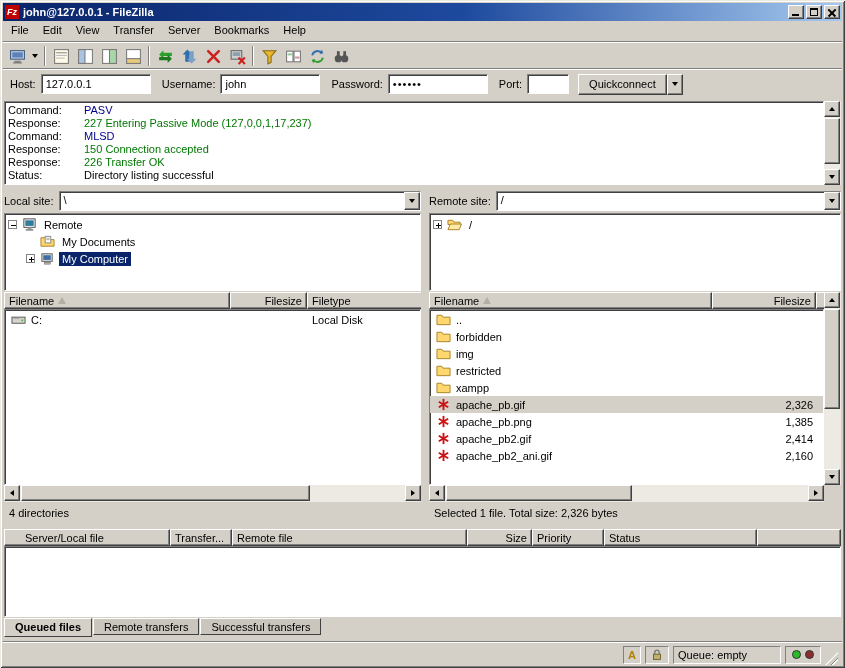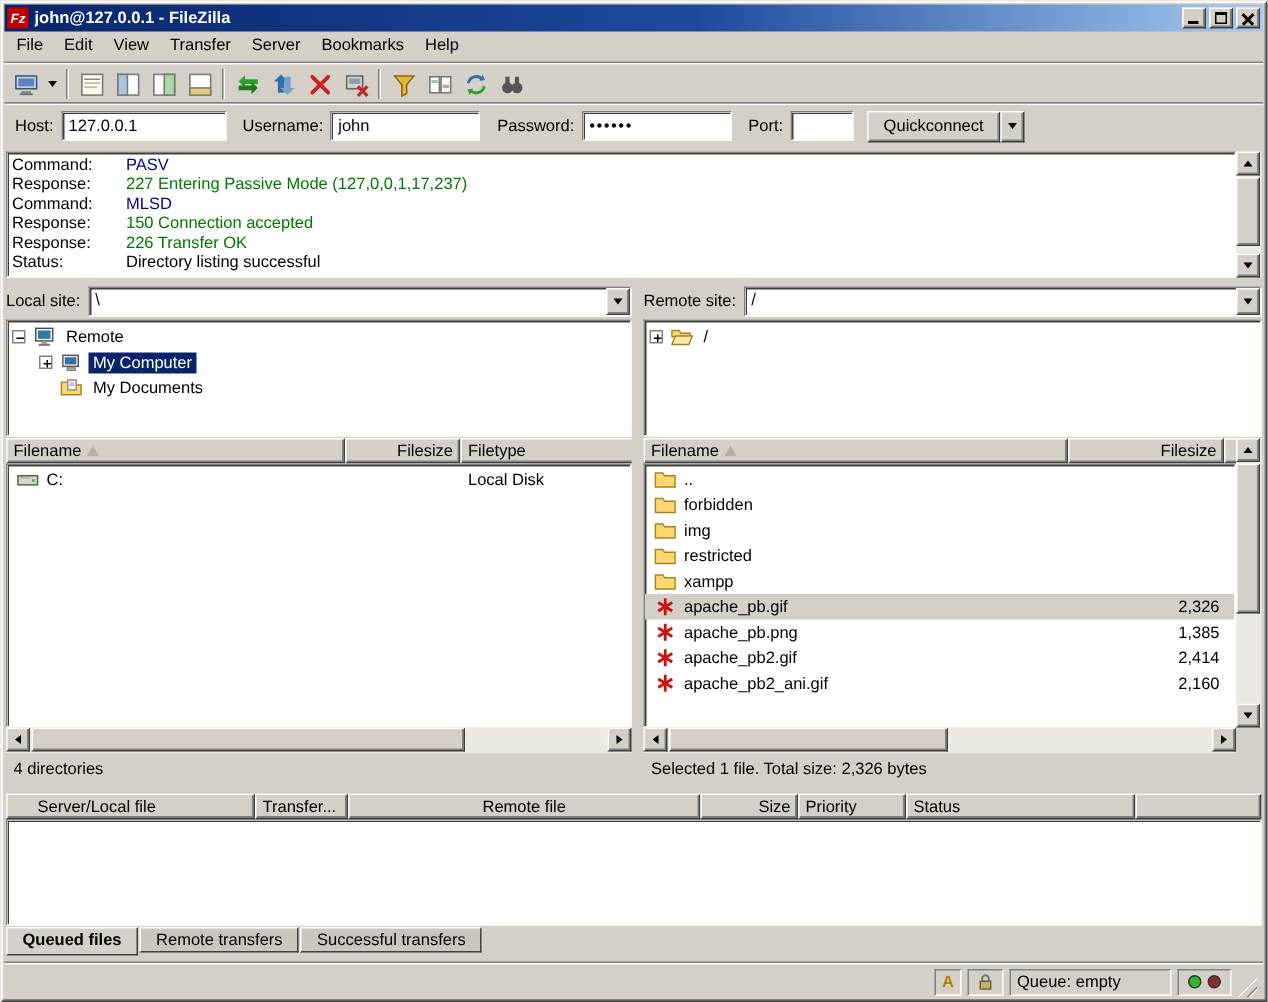--- a/index.html
+++ b/index.html
@@ -335,41 +335,41 @@
           <svg viewBox="0 0 16 16">
             <rect x="2" y="2" width="12" height="9" fill="#fff" stroke="#444"></rect>
             <rect x="3.5" y="3.5" width="9" height="6" fill="#2e7d9e"></rect>
             <rect x="6" y="11" width="4" height="2" fill="#999"></rect>
             <rect x="4" y="13" width="8" height="1.5" fill="#777"></rect>
           </svg>
         </span>
         <span class="tree-label">Remote</span>
       </div>
       <div class="tree-row" style="padding-left: 20px;">
-        <span class="expander plus"></span>
-        <span class="tree-icon">
-          <svg viewBox="0 0 16 16">
-            <rect x="2" y="3" width="11" height="8" fill="#e8e4da" stroke="#555"></rect>
-            <rect x="3.5" y="4.5" width="8" height="5" fill="#3a6ea5"></rect>
-            <rect x="5" y="12" width="6" height="2" fill="#b8b4aa" stroke="#555" stroke-width="0.5"></rect>
-          </svg>
-        </span>
-        <span class="tree-label selected">My Computer</span>
-      </div>
-      <div class="tree-row" style="padding-left: 20px;">
         <span class="expander none"></span>
         <span class="tree-icon">
           <svg viewBox="0 0 16 16">
             <path d="M1 4h5l1.5 2H15v7H1z" fill="#ffd76e" stroke="#a58324"></path>
             <rect x="5.5" y="2.5" width="6" height="7" fill="#fff" stroke="#888"></rect>
             <line x1="6.8" y1="4.5" x2="10.2" y2="4.5" stroke="#aaa"></line>
             <line x1="6.8" y1="6" x2="10.2" y2="6" stroke="#aaa"></line>
           </svg>
         </span>
         <span class="tree-label">My Documents</span>
+      </div>
+      <div class="tree-row" style="padding-left: 20px;">
+        <span class="expander plus"></span>
+        <span class="tree-icon">
+          <svg viewBox="0 0 16 16">
+            <rect x="2" y="3" width="11" height="8" fill="#e8e4da" stroke="#555"></rect>
+            <rect x="3.5" y="4.5" width="8" height="5" fill="#3a6ea5"></rect>
+            <rect x="5" y="12" width="6" height="2" fill="#b8b4aa" stroke="#555" stroke-width="0.5"></rect>
+          </svg>
+        </span>
+        <span class="tree-label selected">My Computer</span>
       </div>
     </div>
   <div class="pane sunken" id="remote-tree" style="left:429px;top:213px;width:412px;height:78px;">
       <div class="tree-row" style="padding-left: 2px;">
         <span class="expander plus"></span>
         <span class="tree-icon">
           <svg viewBox="0 0 16 16">
             <path d="M1 3.5h5.2l1.3 2H14v2.5H1z" fill="#ffd76e" stroke="#a58324"></path>
             <path d="M1 13.5l2.5-6h12l-2.5 6z" fill="#ffe9a6" stroke="#a58324"></path>
           </svg>
@@ -568,21 +568,21 @@
   <div class="pane-status" style="left:4px;width:417px;">4 directories</div>
   <div class="pane-status" style="left:429px;width:412px;">Selected 1 file. Total size: 2,326 bytes</div>
 
   <div class="queue-hdr" id="queue-hdr">
       <div class="hdr-cell raised" style="width: 166px; padding-left: 20px;">
         <span class="hdr-label">Server/Local file</span>
       </div>
       <div class="hdr-cell raised" style="width: 62px;">
         <span class="hdr-label">Transfer...</span>
       </div>
-      <div class="hdr-cell raised" style="width: 235px; justify-content: center;">
+      <div class="hdr-cell raised" style="width: 235px;">
         <span class="hdr-label">Remote file</span>
       </div>
       <div class="hdr-cell raised right" style="width: 65px;">
         <span class="hdr-label">Size</span>
       </div>
       <div class="hdr-cell raised" style="width: 72px;">
         <span class="hdr-label">Priority</span>
       </div>
       <div class="hdr-cell raised" style="width: 153px;">
         <span class="hdr-label">Status</span>

